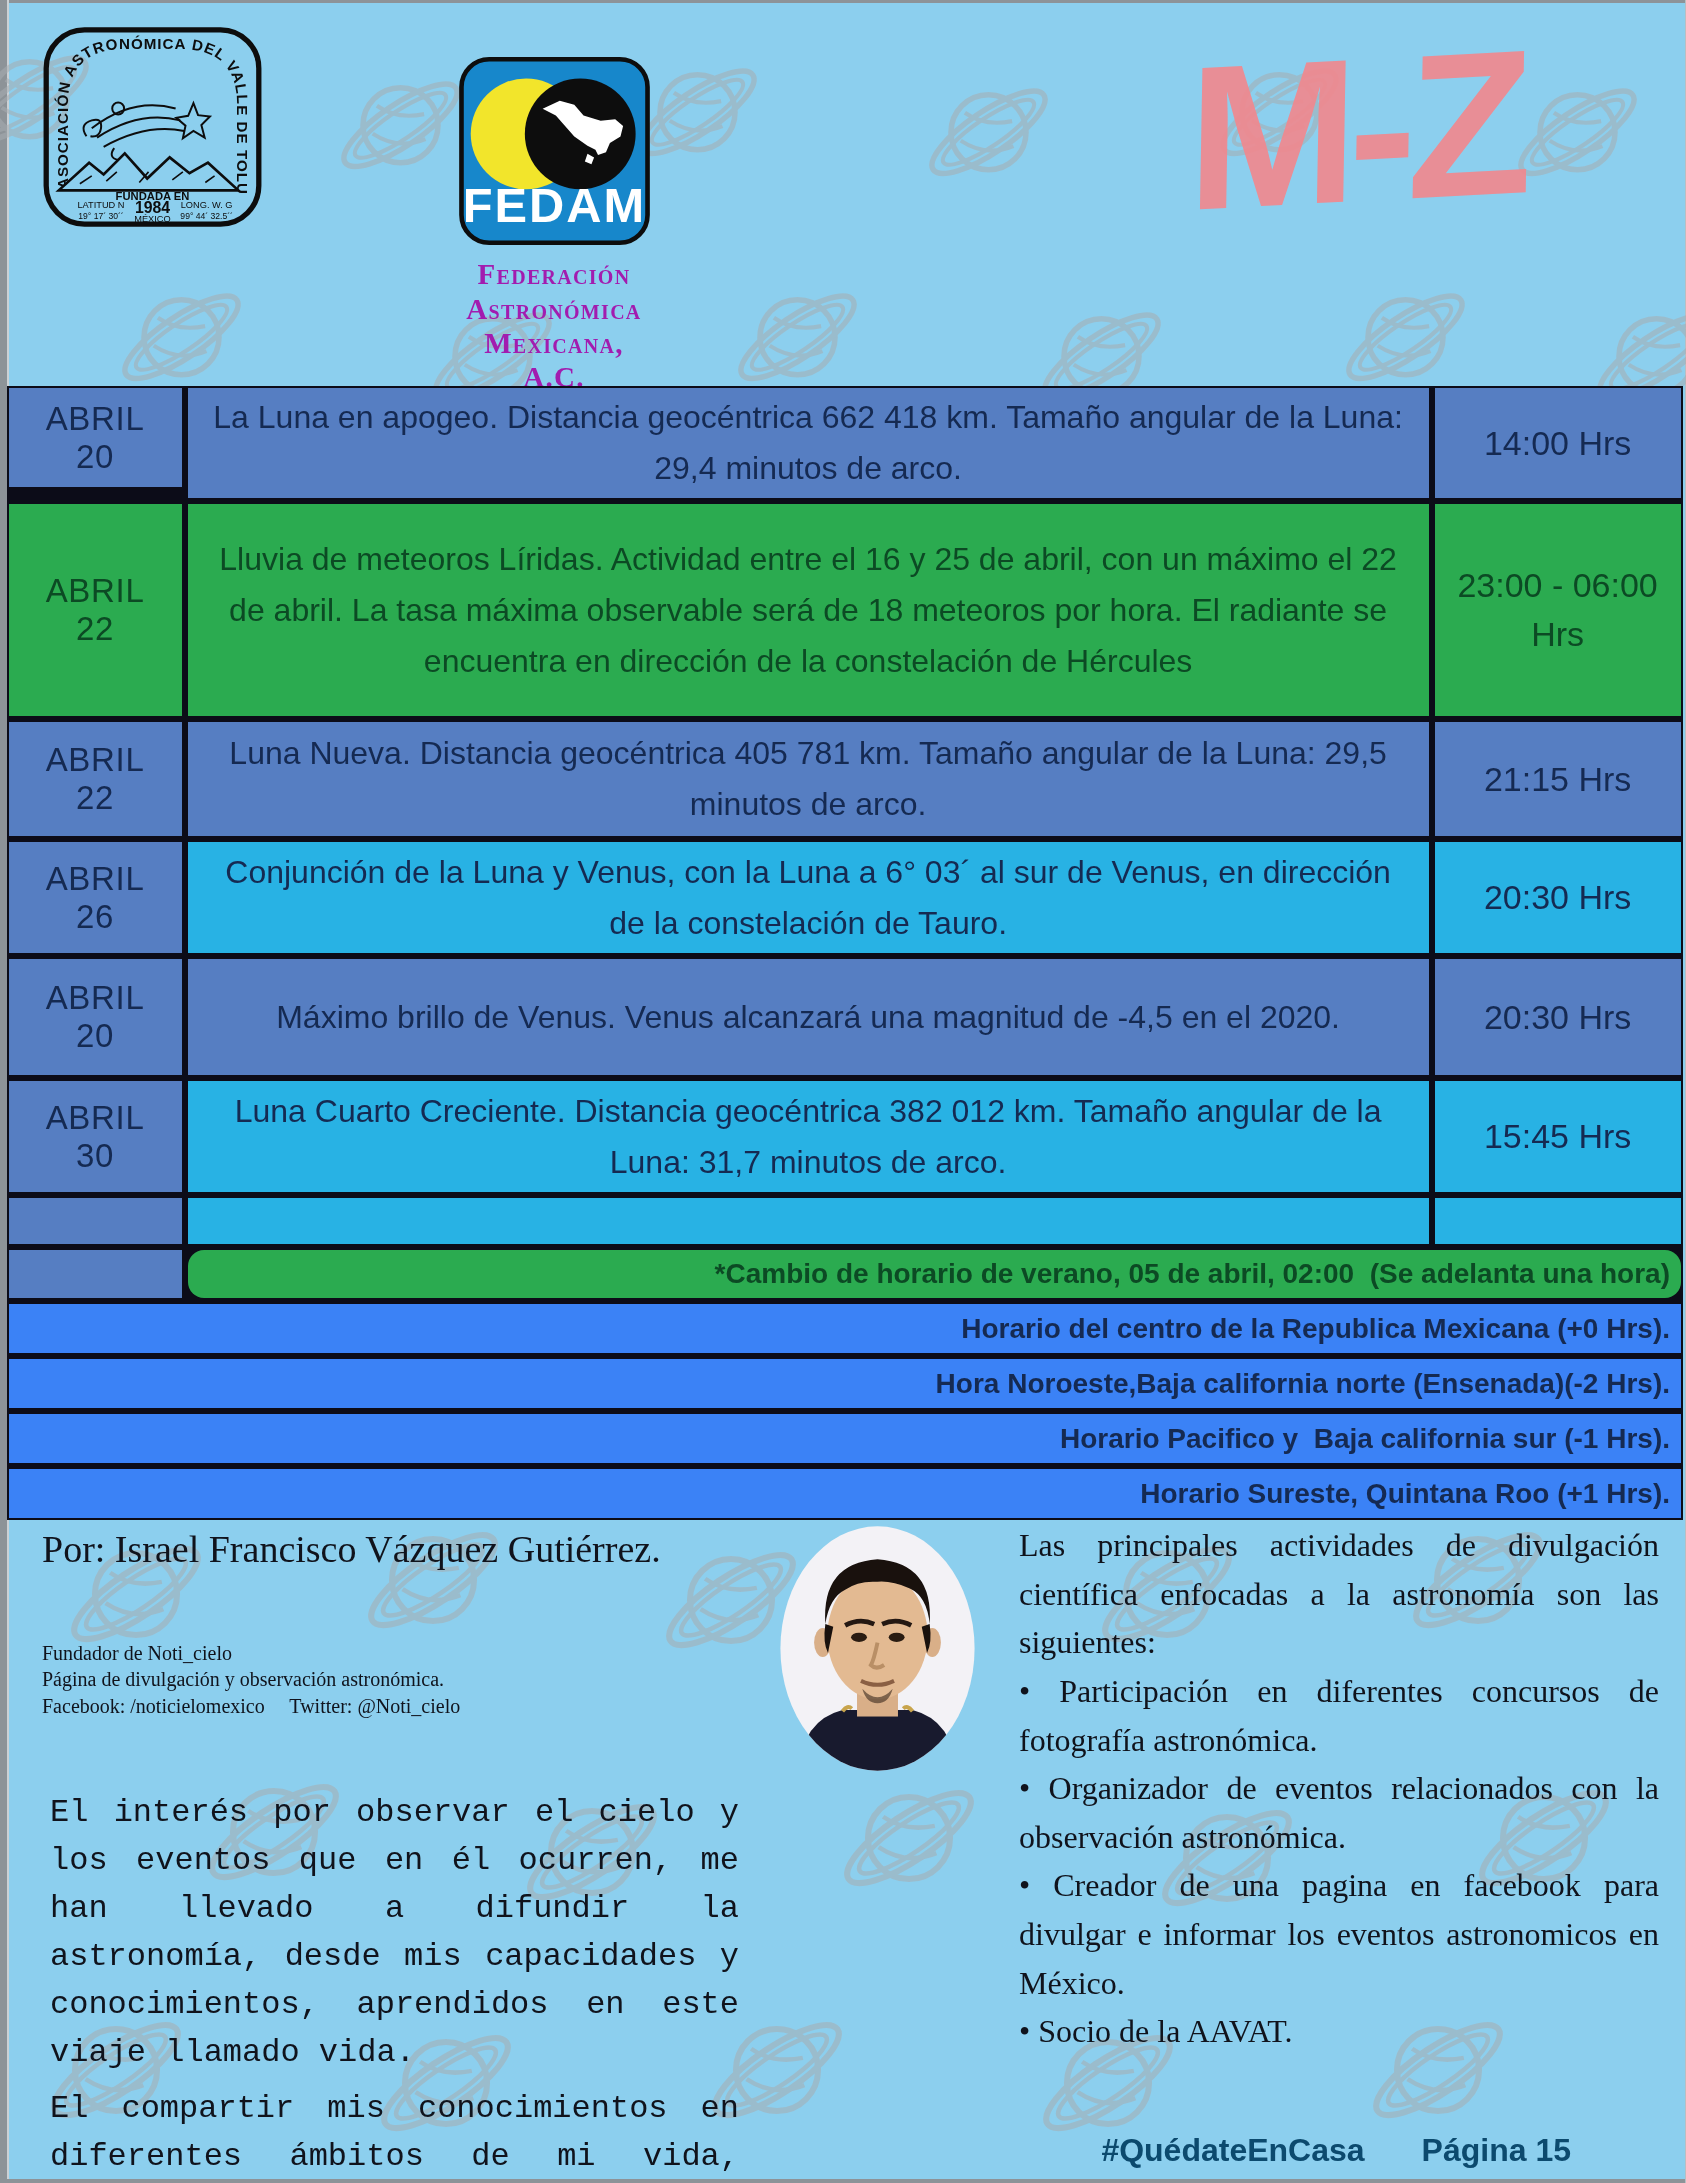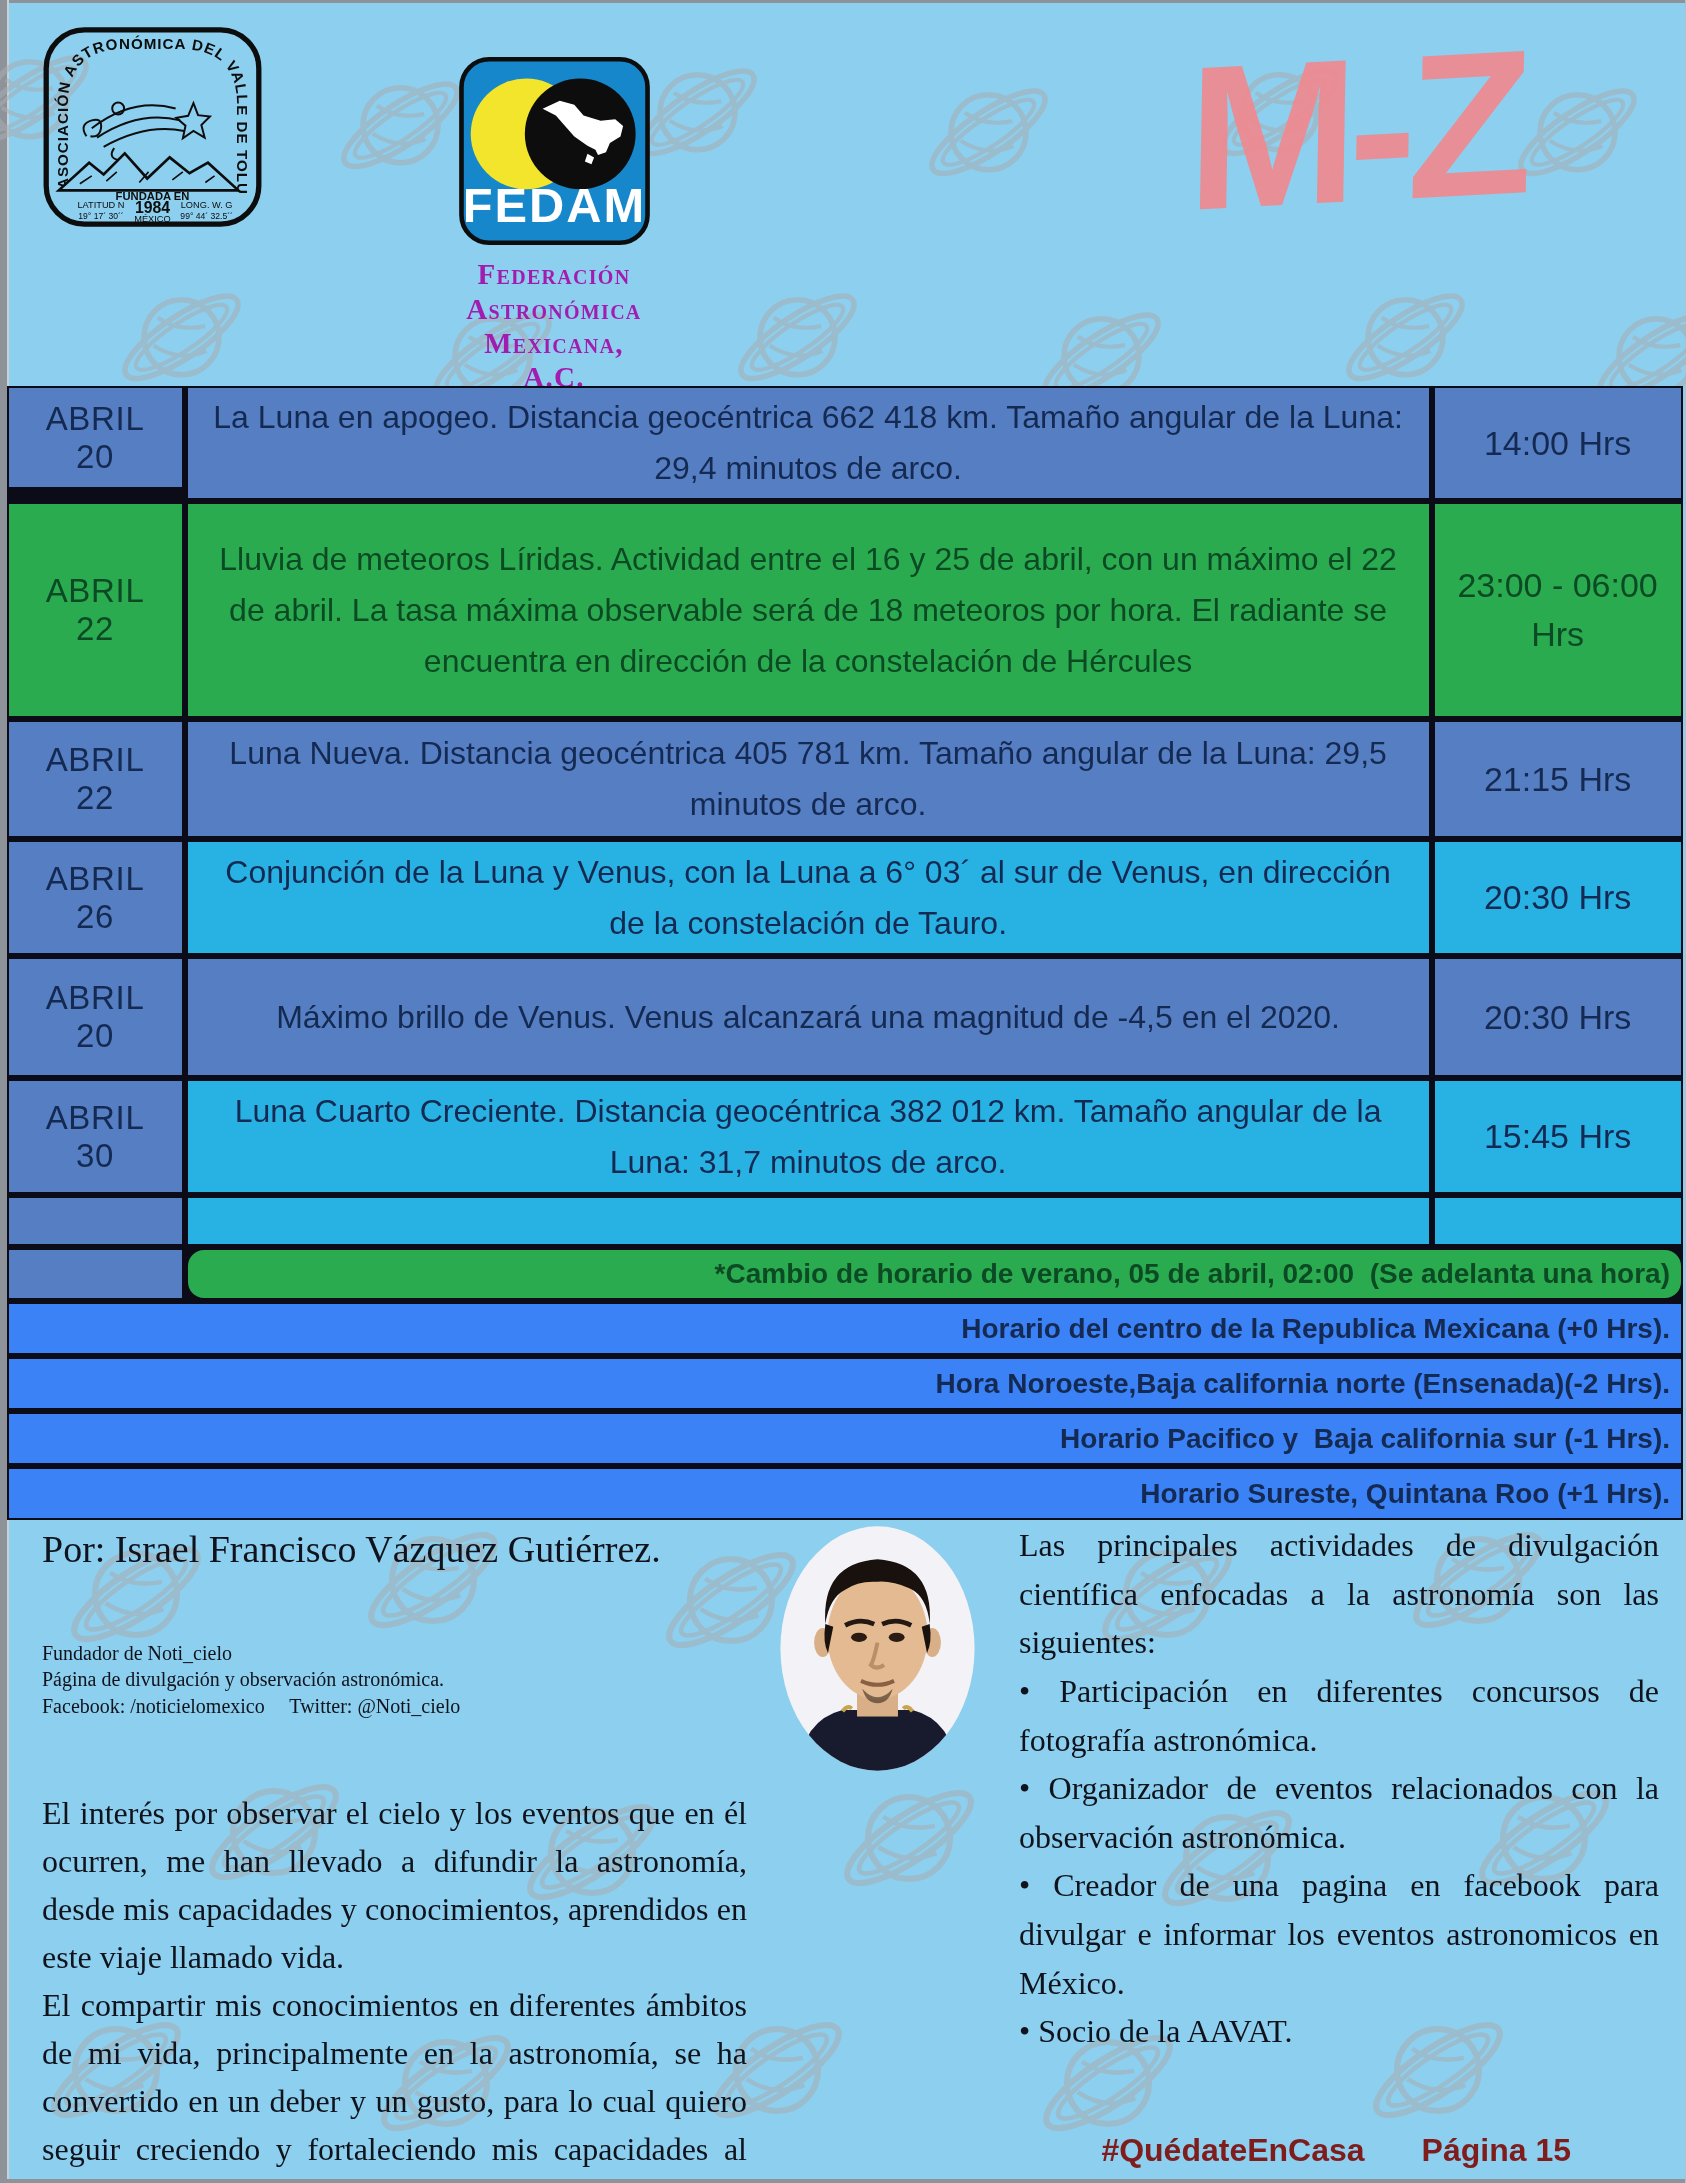--- a/index.html
+++ b/index.html
@@ -45,31 +45,31 @@
     padding-right:10.6px;white-space:pre-wrap;border-radius:16px;}
   .tz-cell{grid-column:1 / 4;justify-content:flex-end;text-align:right;font-weight:bold;
     font-size:28px;padding-right:10.6px;background:#3b82f6;color:#152a52;white-space:pre-wrap;}
   .merge-23{grid-column:2 / 4;}
 
   
   .left-col{position:absolute;left:42px;top:1527px;width:705px;color:#10131c;}
   .byline{font-family:"Liberation Serif",serif;font-weight:normal;font-size:38px;margin:0 0 69px 0;}
   .bio-lines{font-family:"Liberation Serif",serif;font-size:20px;line-height:1.32;margin:0 0 70px 0;}
   .bio-lines div{white-space:pre-wrap;}
-  .para{font-family:Liberation Serif, serif;font-size:32px;line-height:1.5;text-align:justify;margin:0;}
+  .para{font-family:Liberation Mono, monospace;font-size:32px;line-height:1.5;text-align:justify;margin:8px;}
 
   .portrait{position:absolute;left:779px;top:1525px;}
 
   .right-col{position:absolute;left:1019px;top:1521px;width:640px;
     font-family:"Liberation Serif",serif;font-size:32px;line-height:1.52;
     color:#10131c;text-align:justify;}
   .right-col p{margin:0;}
 
   .page-footer{position:absolute;right:116px;top:2132px;display:flex;gap:57px;
-    font-weight:bold;font-size:32px;color:#7f1d1d;}
+    font-weight:bold;font-size:32px;color:#0c4a6e;}
 </style>
 </head>
 <body>
 
 <div class="edge-top"></div>
 <div class="edge-left"></div>
 <div class="edge-bottom"></div>
 <div class="edge-right"></div>
 
 <svg width="0" height="0" style="position:absolute">

